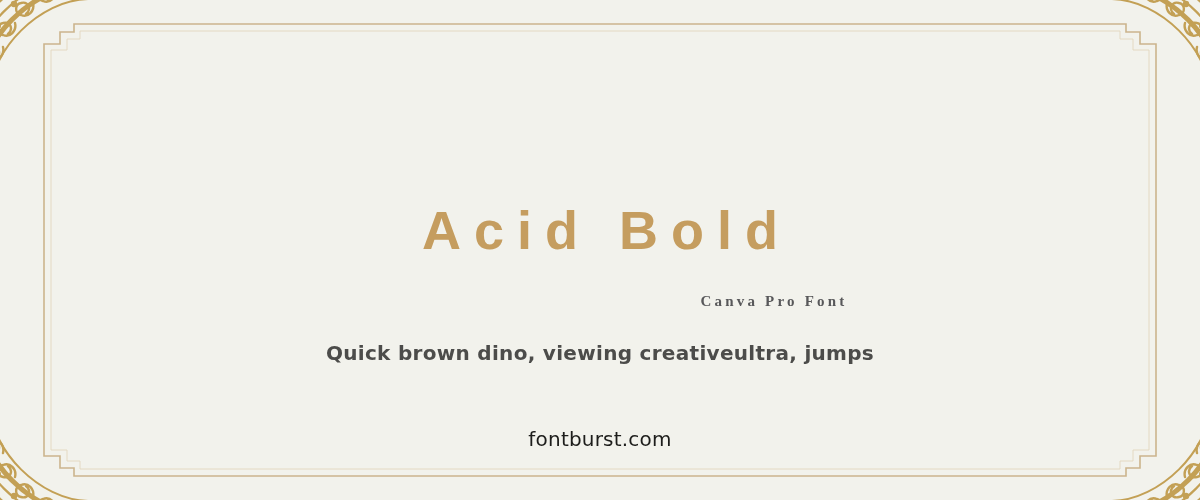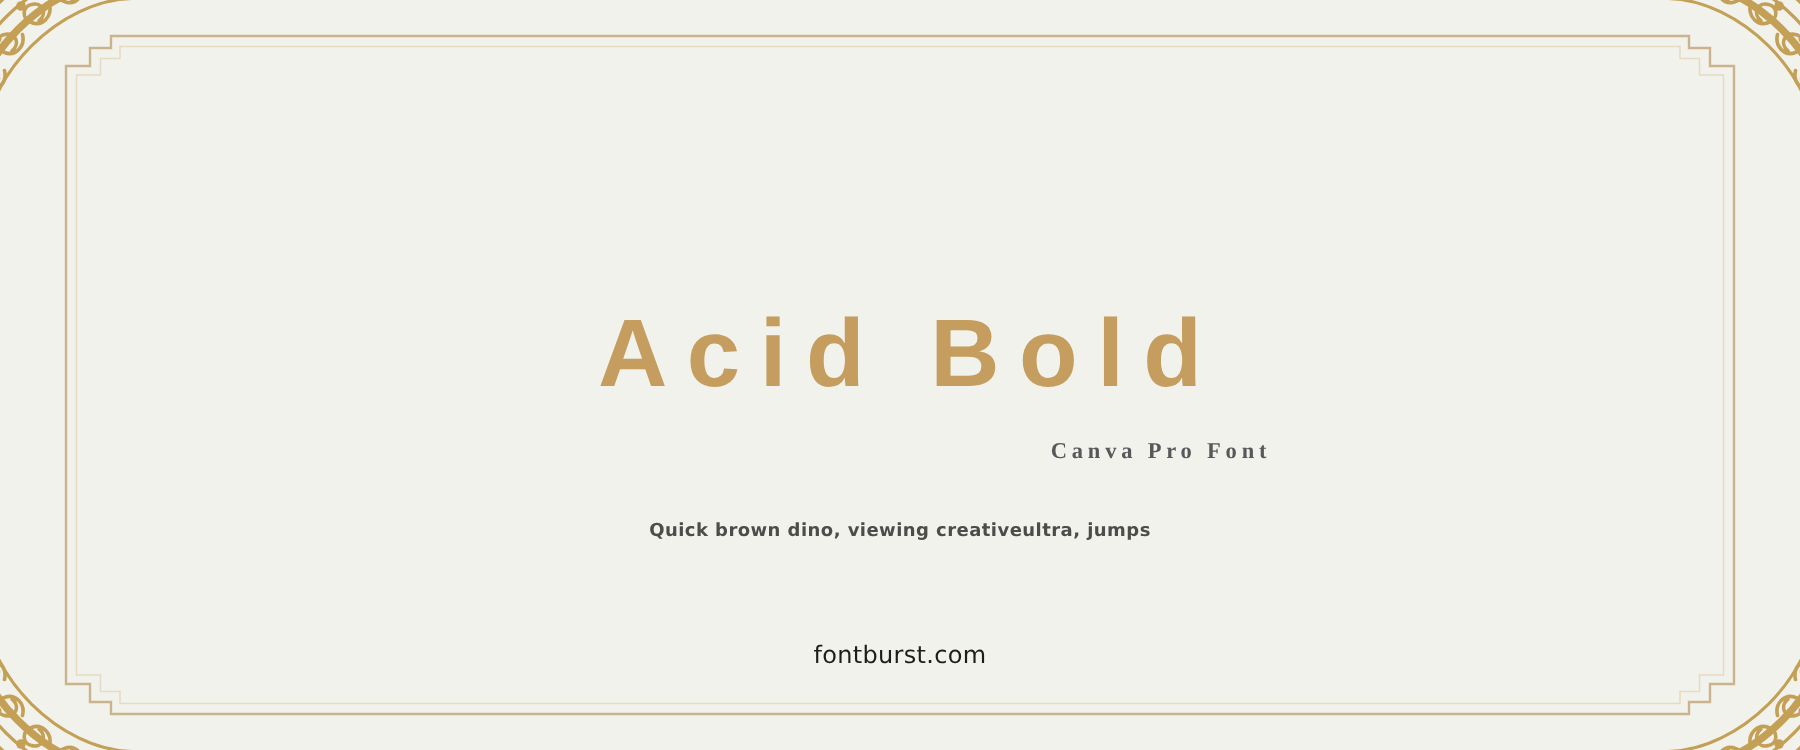--- a/index.html
+++ b/index.html
@@ -60,21 +60,21 @@
     position: absolute;
     left: 0;
     right: 0;
     top: 203px;
     text-align: center;
   }
 
   .font-title {
     font-family: "Liberation Sans", sans-serif;
     font-weight: bold;
-    font-size: 64px;
+    font-size: 54px;
     line-height: 1.0;
     letter-spacing: 13px;
     color: #c59d5f;
     margin: 0;
     padding-left: 13px;
     white-space: nowrap;
   }
 
   .subtitle-row {
     position: absolute;
@@ -100,38 +100,38 @@
   .sample-block {
     position: absolute;
     left: 0;
     right: 0;
     top: 340px;
     text-align: center;
   }
   .sample-line {
     font-family: "DejaVu Sans", sans-serif;
     font-weight: bold;
-    font-size: 12px;
+    font-size: 20px;
     line-height: 26px;
     letter-spacing: 0.3px;
     color: #4c4c4a;
     white-space: nowrap;
   }
 
   .site-block {
     position: absolute;
     left: 0;
     right: 0;
     top: 427px;
     text-align: center;
   }
   .site-url {
     font-family: "DejaVu Sans", sans-serif;
     font-weight: normal;
-    font-size: 16px;
+    font-size: 20px;
     letter-spacing: 0.2px;
     color: #1d1d1b;
   }
 </style>
 </head>
 <body>
 
 <div class="poster">
 
   <svg class="frame-svg" viewBox="0 0 1200 500" xmlns="http://www.w3.org/2000/svg">

